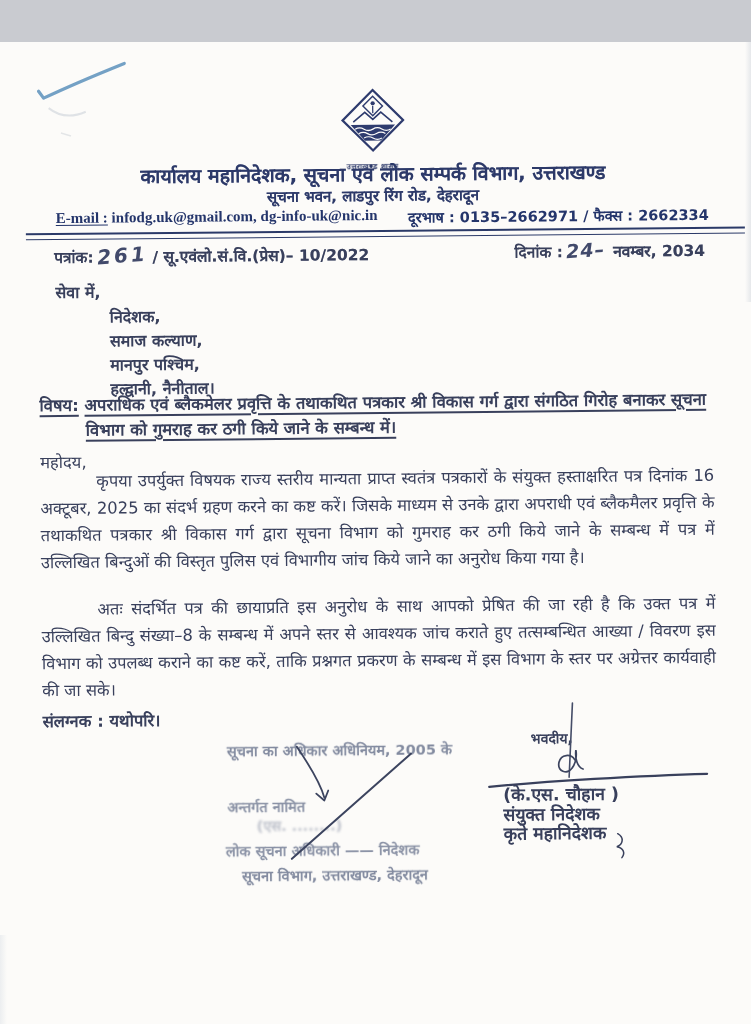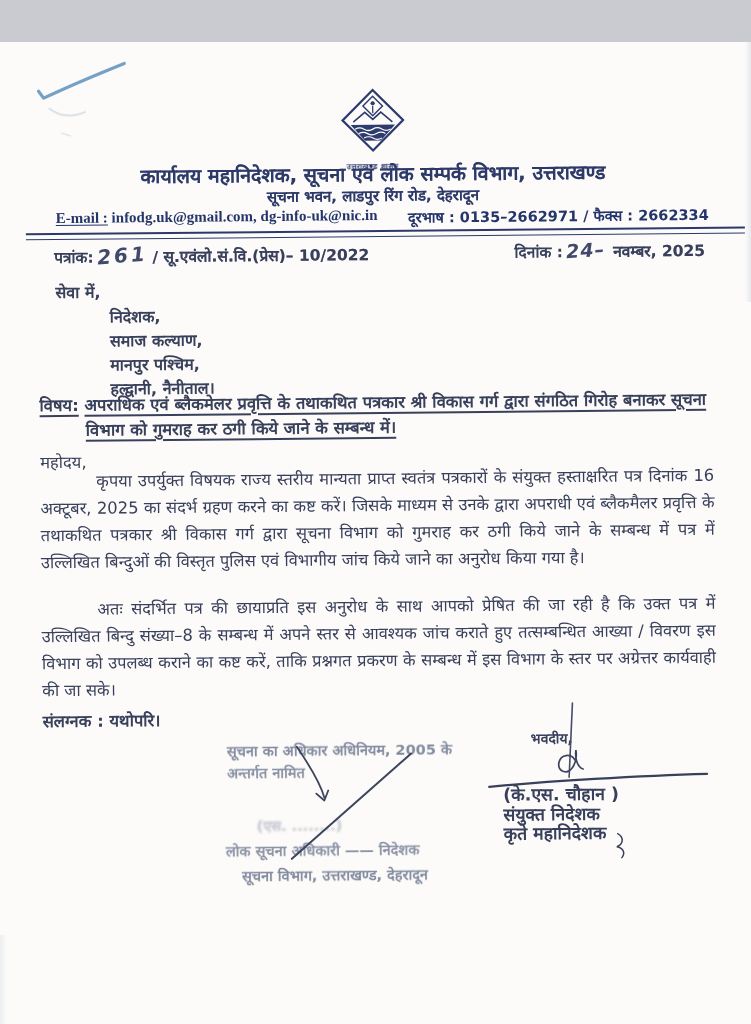--- a/index.html
+++ b/index.html
@@ -45,21 +45,21 @@
   .para{position:absolute;left:40px;right:37px;font-size:16.4px;line-height:27px;text-align:justify;text-indent:56px;}
   .para1{top:423px;}
   .para2{top:551px;}
   .encl{position:absolute;top:664px;left:40px;font-size:16.5px;font-weight:bold;}
   
   .closing{position:absolute;top:688px;left:528px;font-size:14px;font-weight:600;}
   .sig-block{position:absolute;top:745px;left:500px;width:170px;font-size:17.5px;font-weight:600;line-height:19.5px;}
   
   .stamp{position:absolute;color:#6d7790;font-size:14.5px;font-weight:600;filter:blur(.5px);white-space:nowrap;}
   .stamp-1{top:697px;left:224px;opacity:.85;}
-  .stamp-2{top:719px;left:224px;opacity:.8;}
+  .stamp-2{top:753px;left:224px;opacity:.8;}
   .stamp-3{top:772px;left:253px;opacity:.45;filter:blur(1px);}
   .stamp-4{top:797px;left:222px;opacity:.8;}
   .stamp-5{top:822px;left:238px;opacity:.85;}
   
   .bottom-note{position:absolute;top:981px;left:303px;font-size:15px;font-style:italic;color:#4a5270;transform:rotate(-6deg);letter-spacing:1px;}
   .strokes{position:absolute;inset:0;pointer-events:none;}
 </style>
 </head>
 <body>
 
@@ -89,21 +89,21 @@
       <span>दूरभाष : 0135–2662971 / फैक्स : 2662334</span>
     </div>
 
     <div class="rule-double"></div>
 
     <div class="meta-row ink">
       <span>
         <span>पत्रांक:</span><span class="hand hand-no">261</span><span class="printed">/ सू.एवंलो.सं.वि.(प्रेस)– 10/2022</span>
       </span>
       <span>
-        <span>दिनांक :</span><span class="hand hand-day">24–</span> <span class="printed">नवम्बर, 2025</span>
+        <span>दिनांक :</span><span class="hand hand-day">24–</span> <span class="printed">नवम्बर, 2034</span>
       </span>
     </div>
 
     <div class="seva ink">
       <div>सेवा में,</div>
       <div class="seva-lines">
         <div>निदेशक,</div>
         <div>समाज कल्याण,</div>
         <div>मानपुर पश्चिम,</div>
         <div>हल्द्वानी, नैनीताल।</div>

